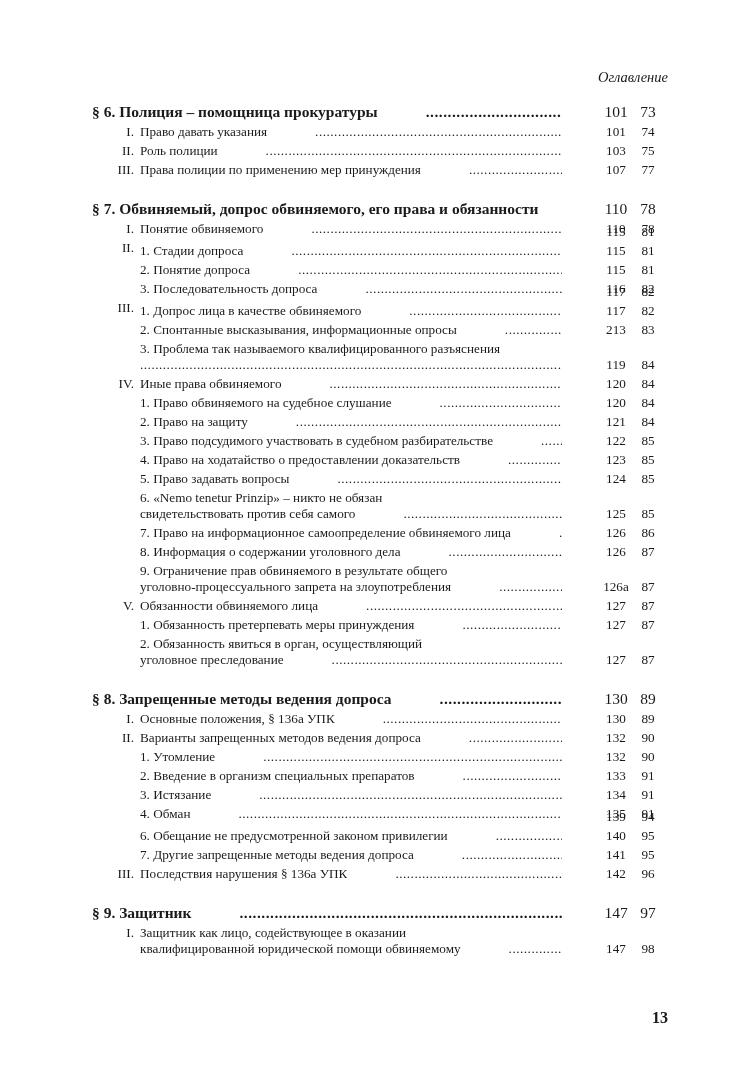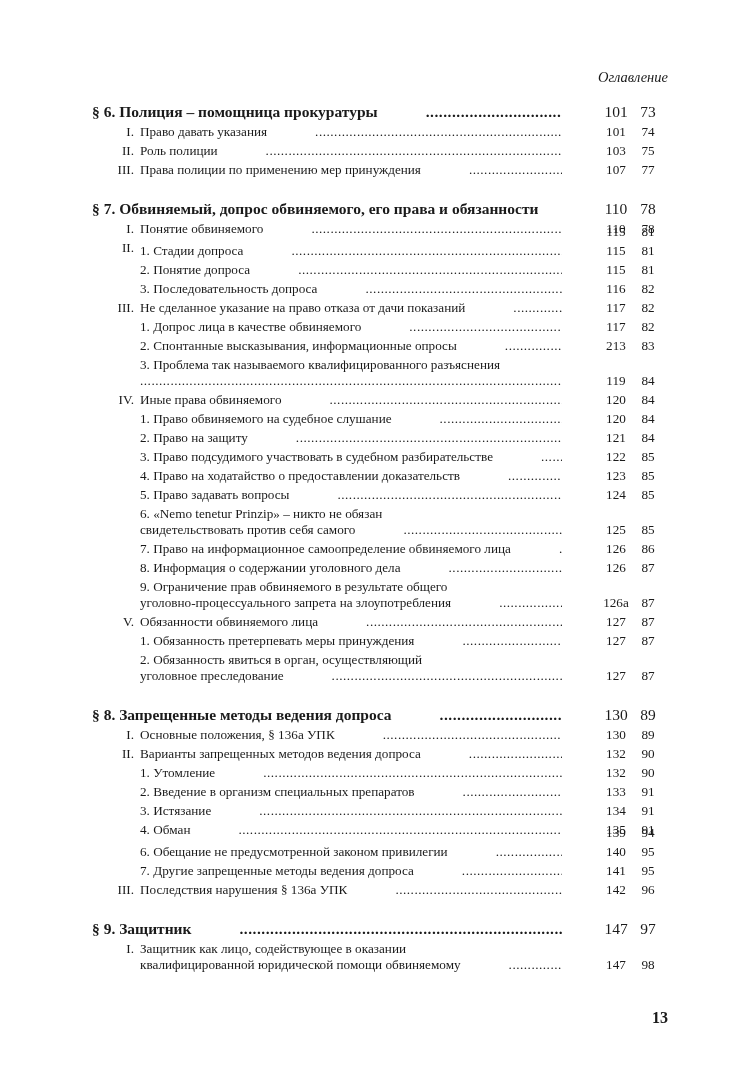--- a/index.html
+++ b/index.html
@@ -126,24 +126,20 @@
           <span class="t">3. Последовательность допроса</span>
           <span class="d"></span>
         </div>
       </div>
       <span class="pg1">116</span>
       <span class="pg2">82</span>
     </div>
     <div class="row lvl1">
       <div class="label">
         <span class="num">III.</span>
-        <div class="lastline">
-          <span class="t">Не сделанное указание на право отказа от дачи показаний</span>
-          <span class="d"></span>
-        </div>
       </div>
       <span class="pg1">117</span>
       <span class="pg2">82</span>
     </div>
     <div class="row lvl2">
       <div class="label">
         <div class="lastline">
           <span class="t">1. Допрос лица в качестве обвиняемого</span>
           <span class="d"></span>
         </div>

